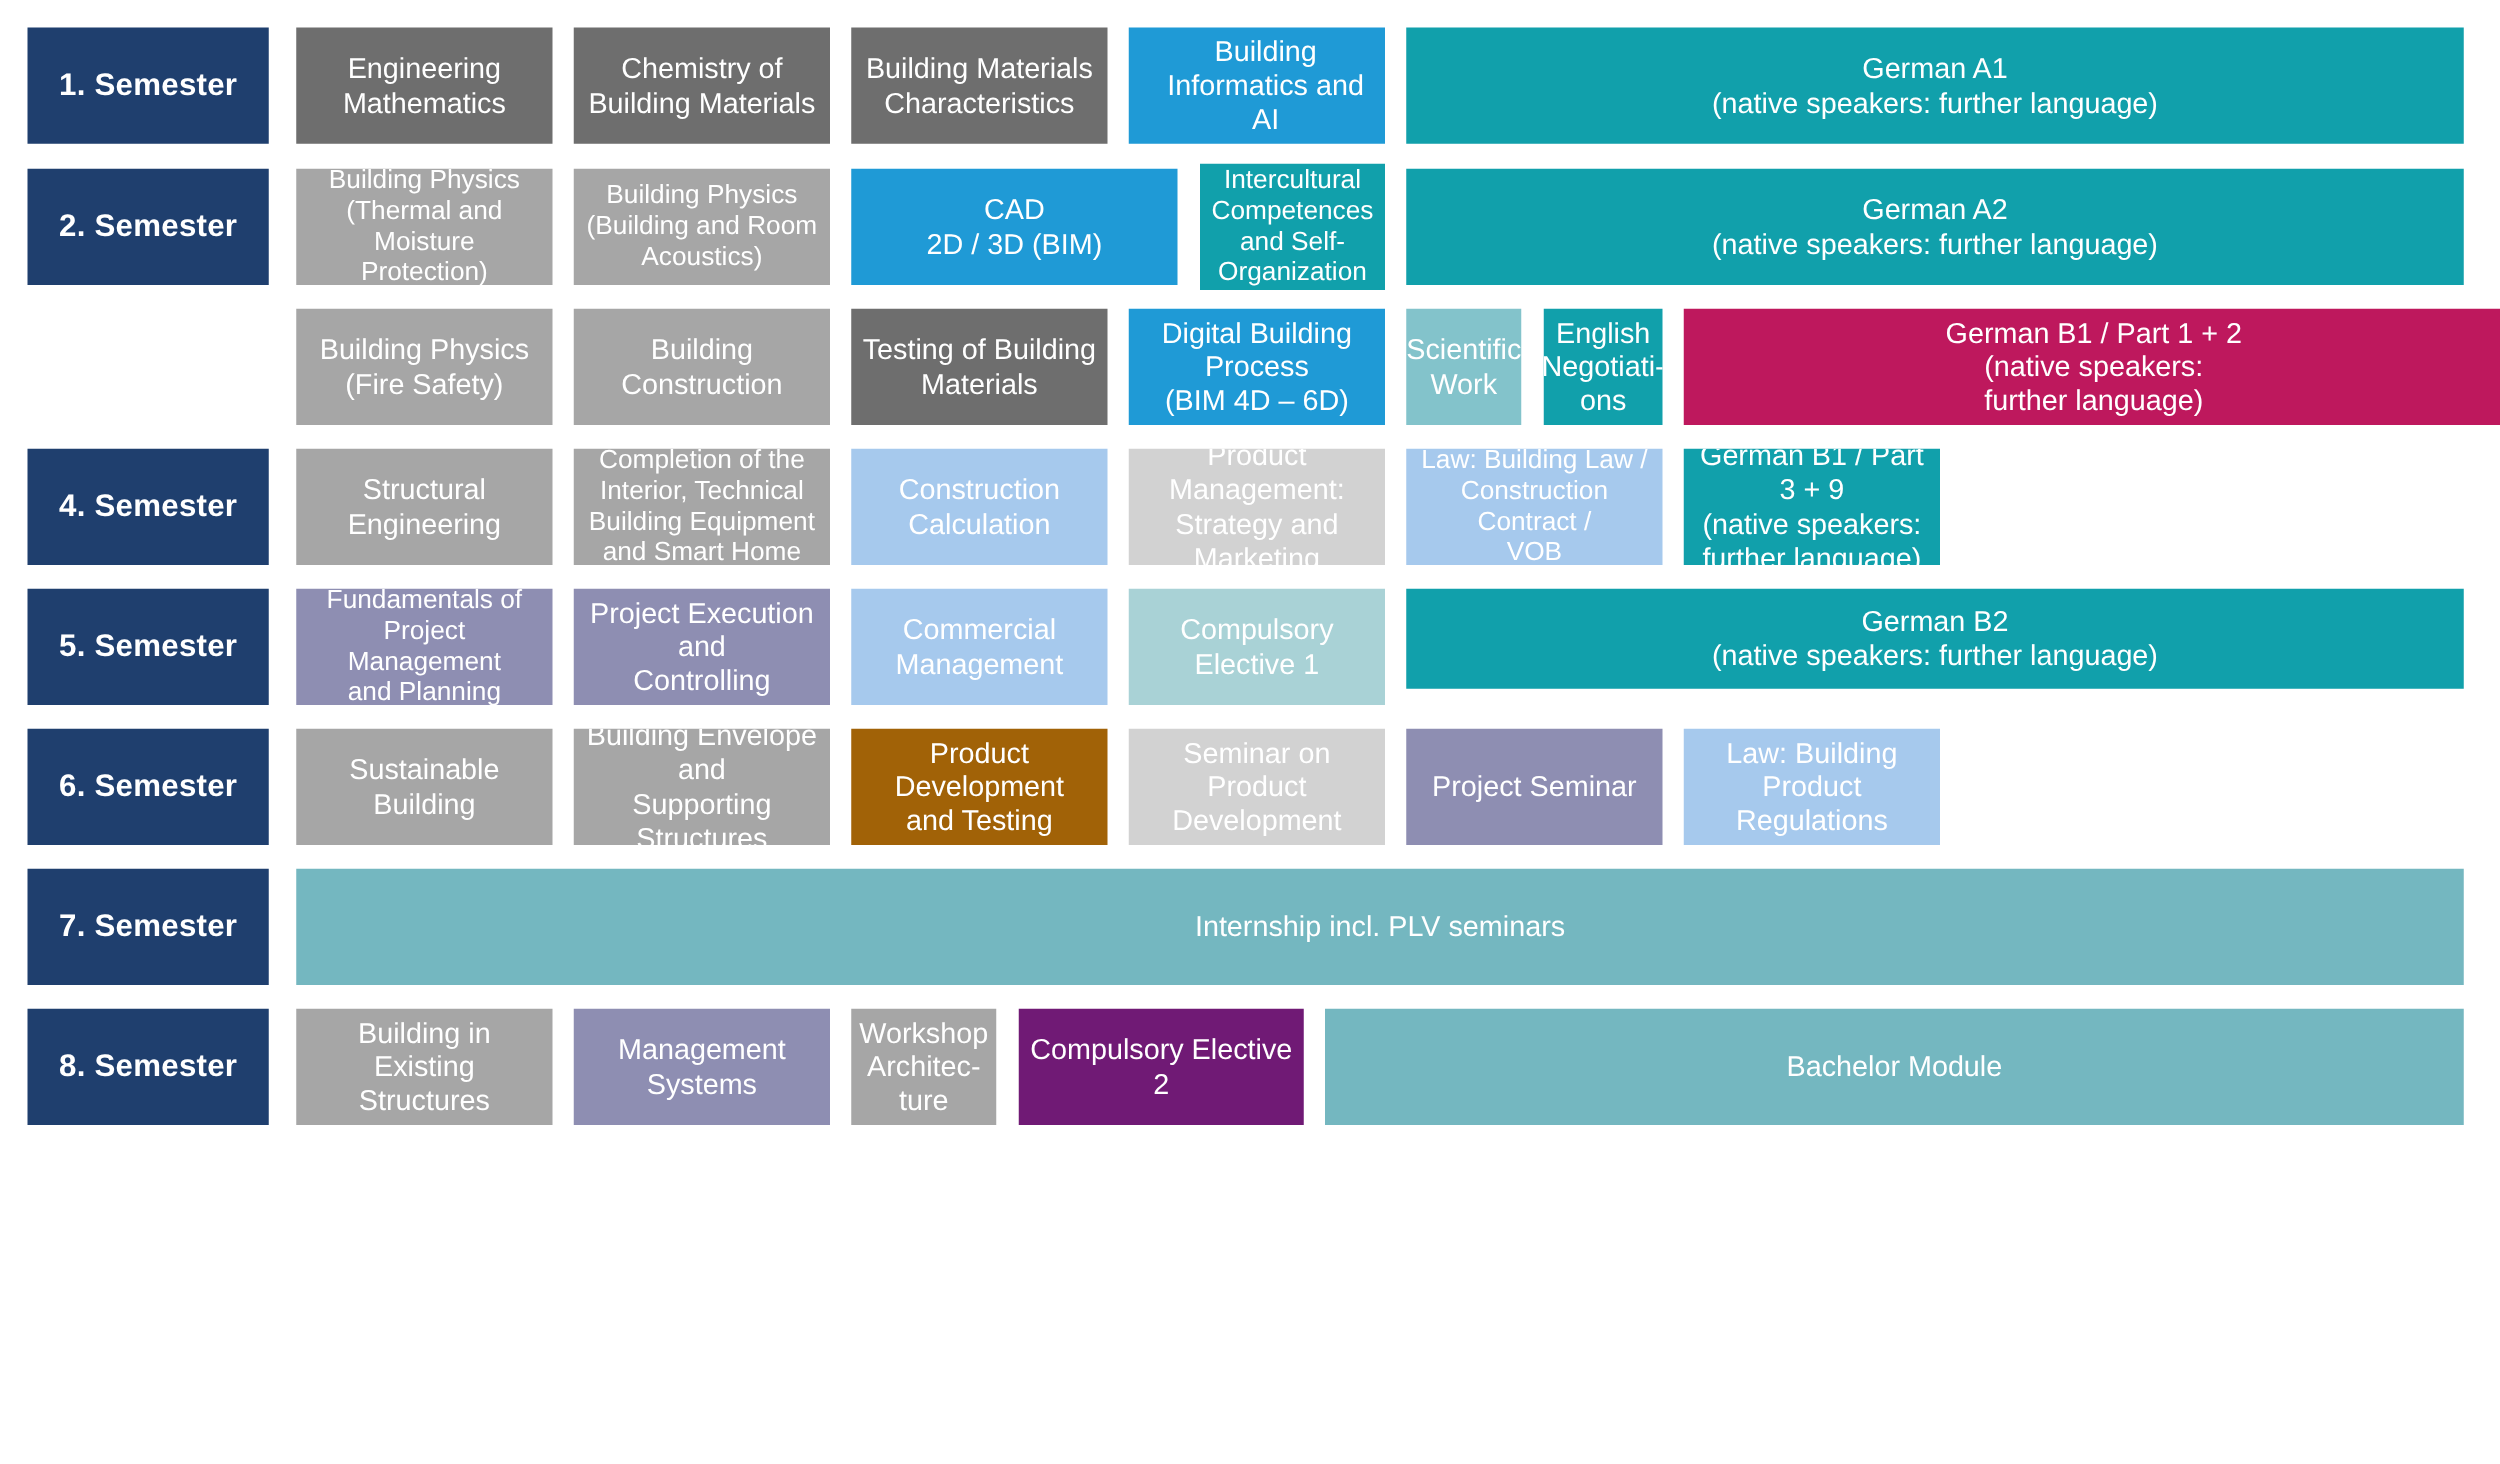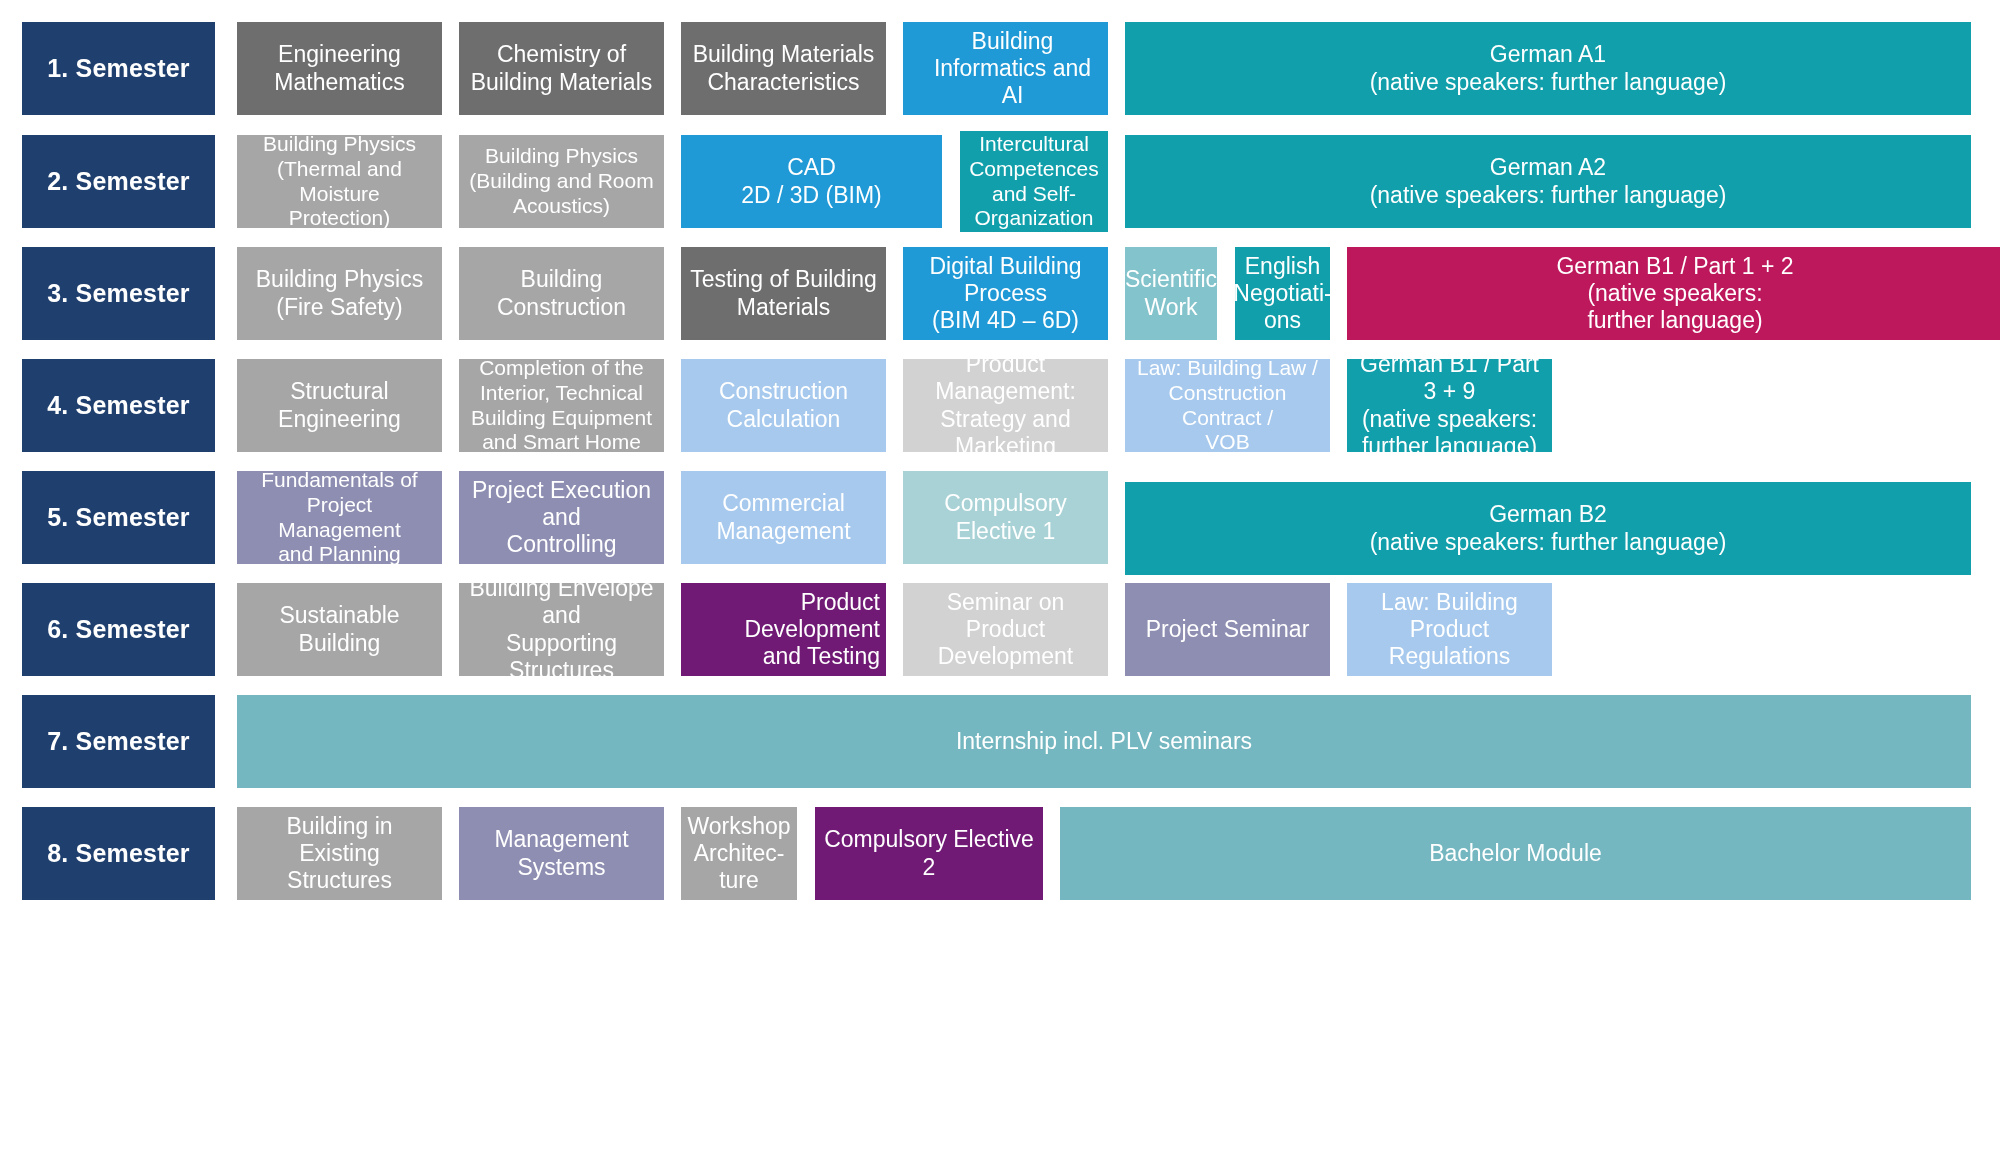--- a/index.html
+++ b/index.html
@@ -96,21 +96,20 @@
 Competences
 and Self-
 Organization</span>
       </div>
       <div class="cell fs-md" style="left: 1125px; top: 135px; width: 846px; height: 93px; background: rgb(17, 160, 171);">
         <span class="txt">German A2
 (native speakers: further language)</span>
       </div>
     </div>
     <div class="sem-row" style="top: 0px; height: 1171px;">
-      <div class="cell sem-label fs-lg" style="left: 22px; top: 247px; width: 193px; height: 93px; background: rgb(31, 63, 110);">3. Semester</div>
       <div class="cell fs-md" style="left: 237px; top: 247px; width: 205px; height: 93px; background: rgb(166, 166, 166);">
         <span class="txt">Building Physics
 (Fire Safety)</span>
       </div>
       <div class="cell fs-md" style="left: 459px; top: 247px; width: 205px; height: 93px; background: rgb(166, 166, 166);">
         <span class="txt">Building Construction</span>
       </div>
       <div class="cell fs-md" style="left: 681px; top: 247px; width: 205px; height: 93px; background: rgb(110, 110, 110);">
         <span class="txt">Testing of Building
 Materials</span>
@@ -175,35 +174,35 @@
         <span class="txt">Project Execution and
 Controlling</span>
       </div>
       <div class="cell fs-md" style="left: 681px; top: 471px; width: 205px; height: 93px; background: rgb(166, 201, 237);">
         <span class="txt">Commercial
 Management</span>
       </div>
       <div class="cell fs-md" style="left: 903px; top: 471px; width: 205px; height: 93px; background: rgb(169, 210, 214);">
         <span class="txt">Compulsory Elective 1</span>
       </div>
-      <div class="cell fs-md" style="left: 1125px; top: 471px; width: 846px; height: 93px; background: rgb(17, 160, 171); margin-top: 11px;">
+      <div class="cell fs-md" style="left: 1125px; top: 471px; width: 846px; height: 80px; background: rgb(17, 160, 171);">
         <span class="txt">German B2
 (native speakers: further language)</span>
       </div>
     </div>
     <div class="sem-row" style="top: 0px; height: 1171px;">
       <div class="cell sem-label fs-lg" style="left: 22px; top: 583px; width: 193px; height: 93px; background: rgb(31, 63, 110);">6. Semester</div>
       <div class="cell fs-md" style="left: 237px; top: 583px; width: 205px; height: 93px; background: rgb(166, 166, 166);">
         <span class="txt">Sustainable Building</span>
       </div>
       <div class="cell fs-md" style="left: 459px; top: 583px; width: 205px; height: 93px; background: rgb(166, 166, 166);">
         <span class="txt">Building Envelope and
 Supporting Structures</span>
       </div>
-      <div class="cell fs-md" style="left: 681px; top: 583px; width: 205px; height: 93px; background: #701a75; text-align: right;">
+      <div class="cell fs-md" style="left: 681px; top: 583px; width: 205px; height: 93px; background: #a16207;">
         <span class="txt">Product Development
 and Testing</span>
       </div>
       <div class="cell fs-md" style="left: 903px; top: 583px; width: 205px; height: 93px; background: rgb(210, 210, 210);">
         <span class="txt">Seminar on Product
 Development</span>
       </div>
       <div class="cell fs-md" style="left: 1125px; top: 583px; width: 205px; height: 93px; background: rgb(142, 142, 178);">
         <span class="txt">Project Seminar</span>
       </div>

